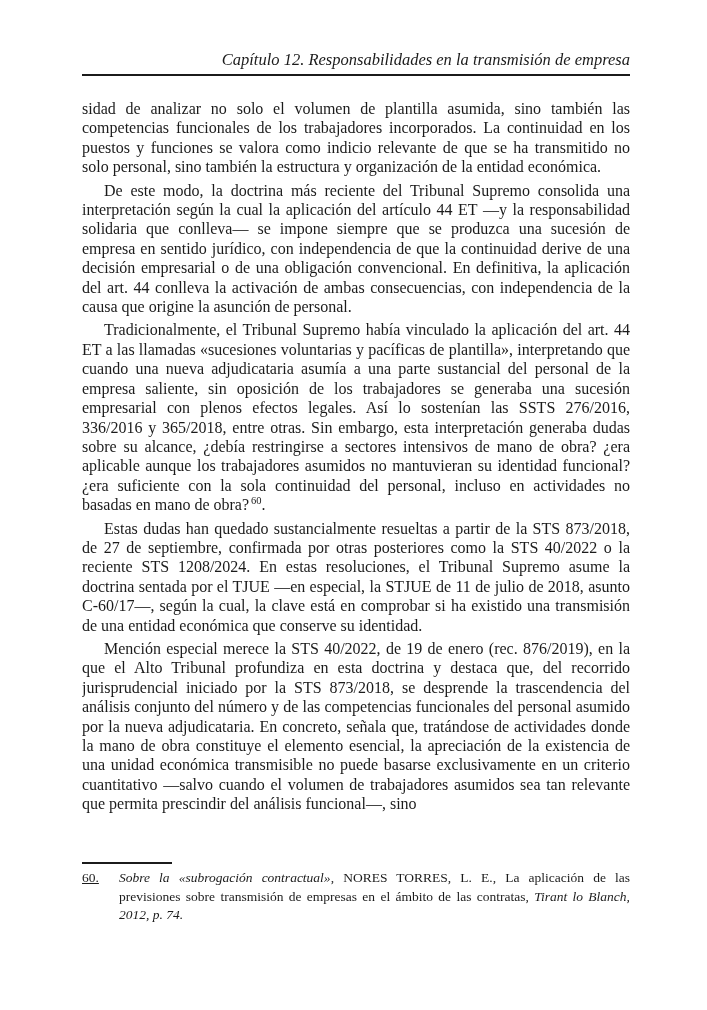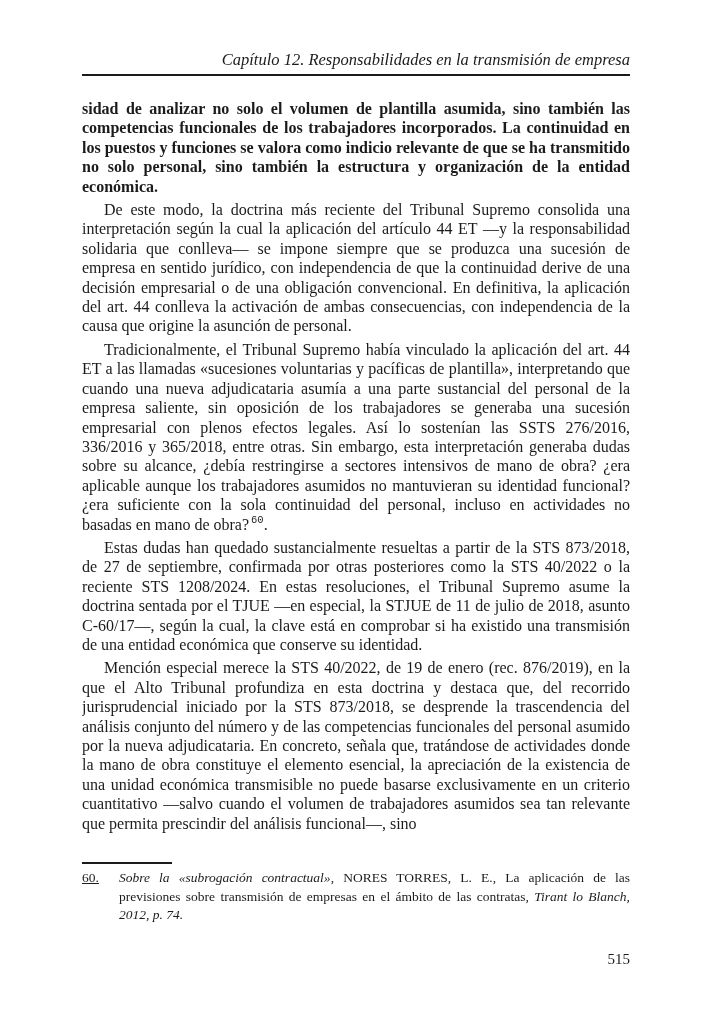--- a/index.html
+++ b/index.html
@@ -38,27 +38,26 @@
     line-height:19.4px;
     text-align:justify;
     hyphens:auto;
     -webkit-hyphens:auto;
     overflow:hidden;
   }
   .para{
     margin:0 0 4px 0;
     text-indent:22px;
   }
-  .para.no-indent{ text-indent:0;font-weight:bold; }
+  .para.no-indent{ text-indent:0; }
   .fn-ref{
     font-size:10.5px;
     line-height:0;
     vertical-align:super;
     margin-left:2px;
-    font-family:Liberation Mono, monospace;
   }
   
   .page-footer{
     position:absolute;
     left:82px; right:77px; top:862px;
   }
   .fn-rule{
     width:90px;
     height:0;
     border-top:2.5px solid var(--rule);
@@ -102,16 +101,15 @@
     <p class="para">Estas dudas han quedado sustancialmente resueltas a partir de la STS 873/2018, de 27 de septiembre, confirmada por otras posteriores como la STS 40/2022 o la reciente STS 1208/2024. En estas resoluciones, el Tribunal Supremo asume la doctrina sentada por el TJUE —en especial, la STJUE de 11 de julio de 2018, asunto C-60/17—, según la cual, la clave está en comprobar si ha existido una transmisión de una entidad económica que conserve su identidad.</p>
     <p class="para">Mención especial merece la STS 40/2022, de 19 de enero (rec. 876/2019), en la que el Alto Tribunal profundiza en esta doctrina y destaca que, del recorrido jurisprudencial iniciado por la STS 873/2018, se desprende la trascendencia del análisis conjunto del número y de las competencias funcionales del personal asumido por la nueva adjudicataria. En concreto, señala que, tratándose de actividades donde la mano de obra constituye el elemento esencial, la apreciación de la existencia de una unidad económica transmisible no puede basarse exclusivamente en un criterio cuantitativo —salvo cuando el volumen de trabajadores asumidos sea tan relevante que permita prescindir del análisis funcional—, sino</p>
   </main>
 
   <footer class="page-footer">
     <div class="fn-rule"></div>
     <div class="footnote">
       <span class="fn-num">60.</span>
       <span class="fn-body"><em>Sobre la «subrogación contractual»</em><span>, NORES TORRES, L. E., La aplicación de las previsiones sobre transmisión de empresas en el ámbito de las contratas, </span><em>Tirant lo Blanch, 2012, p. 74.</em></span>
     </div>
-    <div class="page-number">515</div>
   </footer>
 
 </div>
 
 </body></html>

